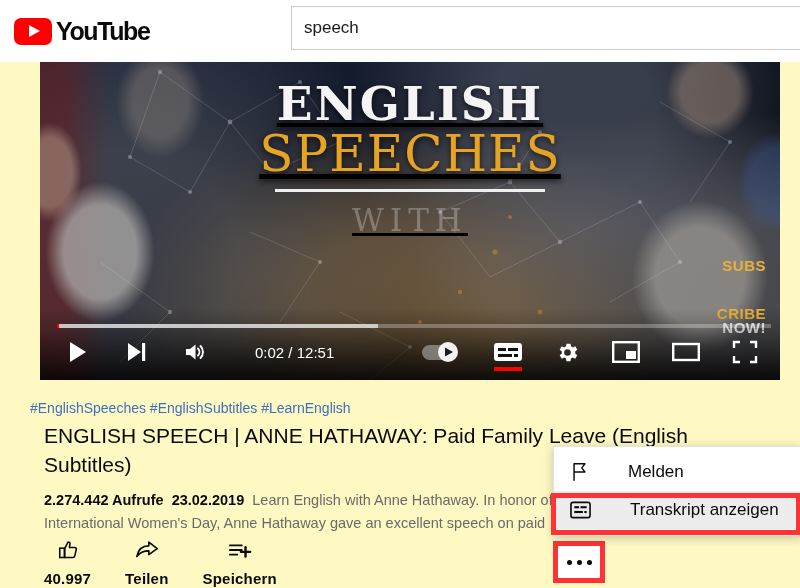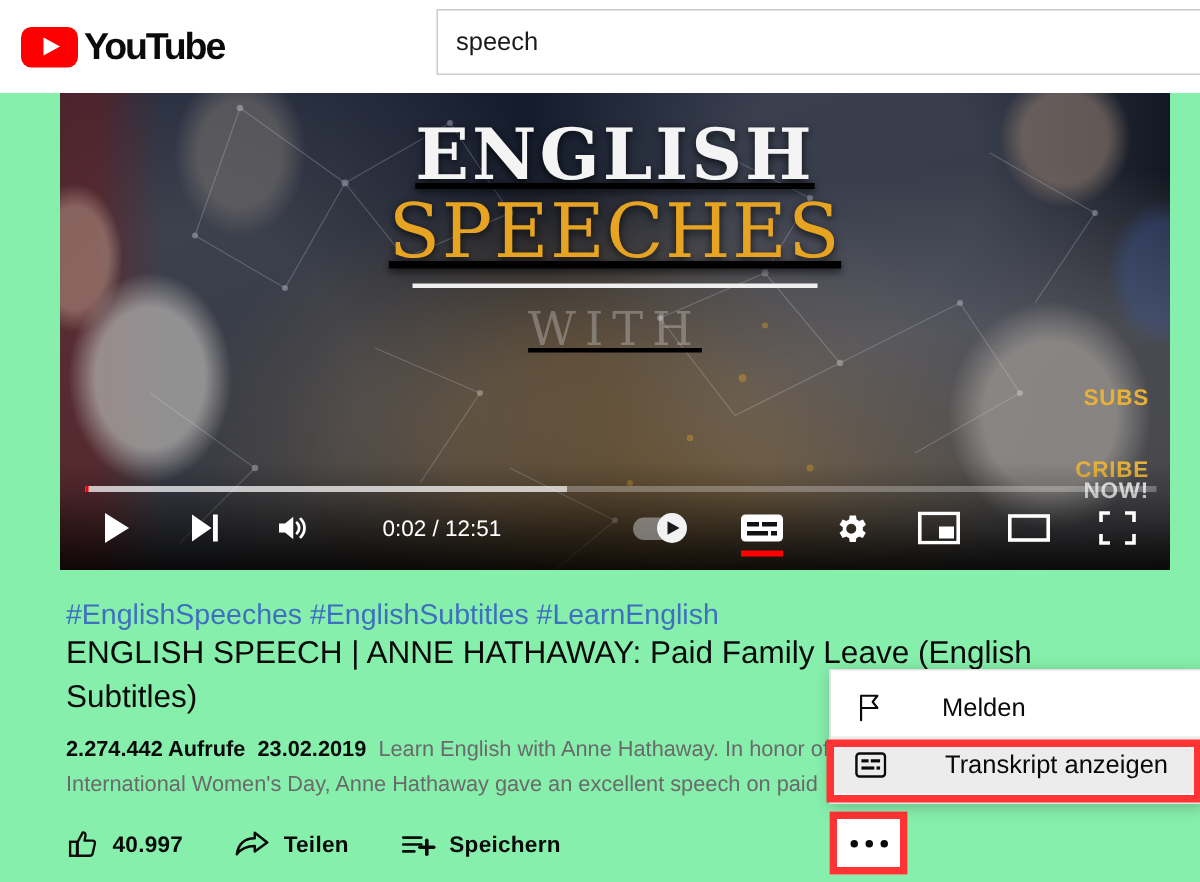--- a/index.html
+++ b/index.html
@@ -2,21 +2,21 @@
 <html><head>
 <meta charset="utf-8">
 <style>
   * { box-sizing: border-box; margin: 0; padding: 0; }
   html, body {
     width: 800px; height: 588px;
     font-family: "Liberation Sans", sans-serif;
     background: #ffffff;
     overflow: hidden;
   }
-  #app { position: relative; width: 800px; height: 588px; background:#86efac; }
+  #app { position: relative; width: 800px; height: 588px; background:#fef9c3; }
 
   
   .masthead {
     position: absolute; left:0; top:0; width:800px; height:62px;
     background:#fff; display:flex; align-items:center;
   }
   .yt-logo { display:flex; align-items:center; margin-left:14px; }
   .yt-logo-mark {
     width:38px; height:27px; background:#FF0000; border-radius:7px;
     display:flex; align-items:center; justify-content:center;
@@ -131,22 +131,22 @@
     color:#fff; font-size:15px; margin-left:14px;
     font-family:"Liberation Sans", sans-serif; white-space:nowrap;
   }
   .cc-underline {
     position:absolute; left:50%; transform:translateX(-50%);
     bottom:-8px; width:28px; height:4px; background:#FF0000;
   }
 
   
   .hashtags {
-    position:absolute; left:44px; top:400px;
-    font-size:19px; color:#3f6fbf; font-family:"Liberation Sans", sans-serif;text-align:right;
+    position:absolute; left:30px; top:400px;
+    font-size:14px; color:#3f6fbf; font-family:"Liberation Sans", sans-serif;text-align:right;
   }
   .video-title {
     position:absolute; left:44px; top:421px; width:650px;
     font-size:21px; line-height:29px; color:#0a0a0a; font-weight:400;
     font-family:"Liberation Sans", sans-serif;
   }
   .meta-row {
     position:absolute; left:44px; top:489px; width:510px;
     font-size:14.5px; line-height:23px; font-family:"Liberation Sans", sans-serif;
     overflow:hidden; height:46px;
@@ -154,21 +154,21 @@
   .views, .date { color:#0a0a0a; font-weight:bold; }
   .desc { color:#6a6a6a; }
 
   
   .actions {
     position:absolute; left:44px; top:543px; height:40px;
     display:flex; align-items:center; gap:0;
   }
   .action {
     display:flex; align-items:center; gap:9px; cursor:pointer;
-    margin-right:34px; background:none; border:none; padding:0;
+    margin-right:34px; background:none; border:none; padding:0;flex-direction:column;
   }
   .action-label {
     font-size:15px; font-weight:bold; color:#0a0a0a; letter-spacing:.2px;
     font-family:"Liberation Sans", sans-serif; white-space:nowrap;
   }
   .more-btn {
     position:absolute; left:553px; top:541px; width:52px; height:42px;
     border:5px solid #FF3333; background:#fff;
     display:flex; align-items:center; justify-content:center; cursor:pointer;
   }

